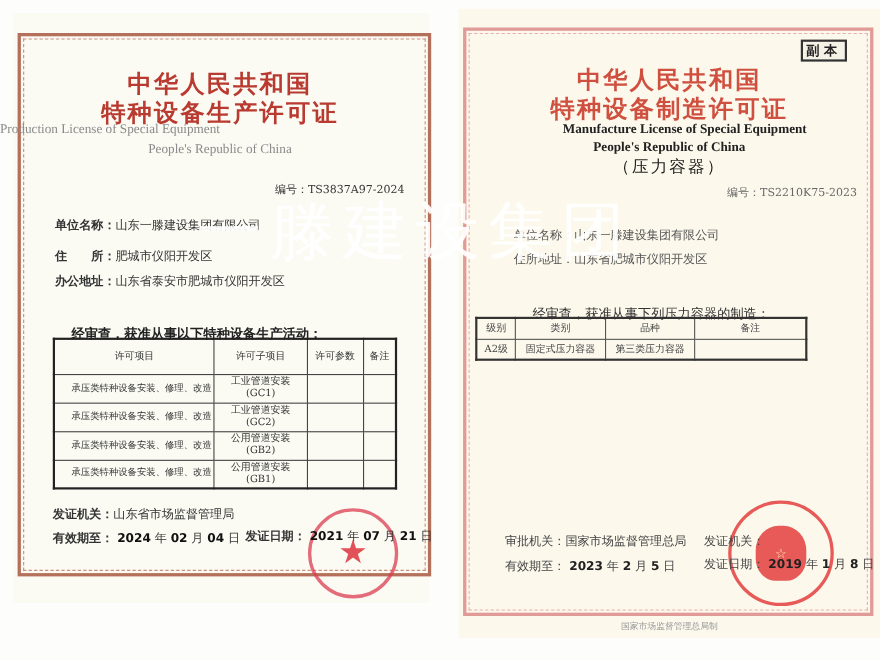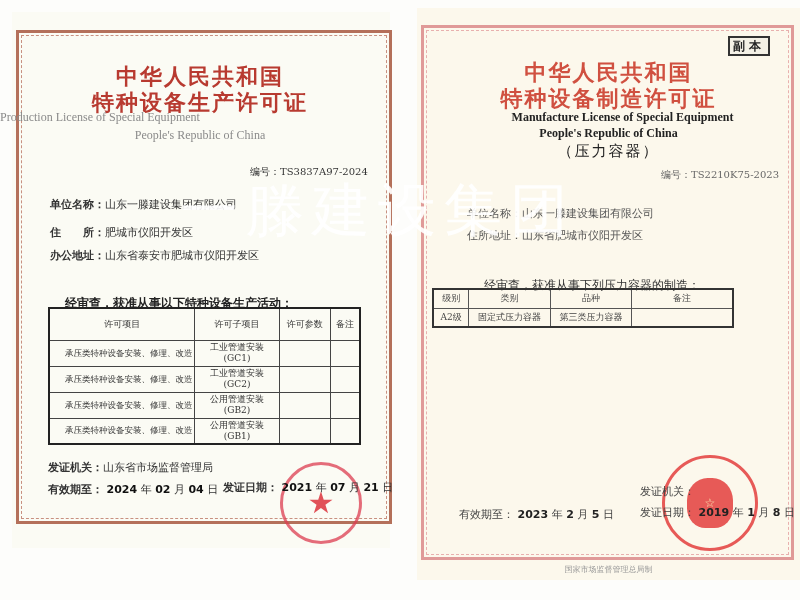--- a/index.html
+++ b/index.html
@@ -243,20 +243,23 @@
       <td>第三类压力容器</td>
       <td></td>
     </tr>
   </tbody>
     </table>
 
   <div class="seal-right">
     <div class="emblem">☆</div>
   </div>
 
+  <div class="r-approver">
+    <span>审批机关：</span><span>国家市场监督管理总局</span>
+  </div>
   <div class="r-issuer">
     <span>发证机关：</span>
   </div>
   <div class="r-valid">
     <span>有效期至：</span>
     <span class="num">2023</span> <span>年</span>
     <span class="num">2</span> <span>月</span>
     <span class="num">5</span> <span>日</span>
   </div>
   <div class="r-issue">

